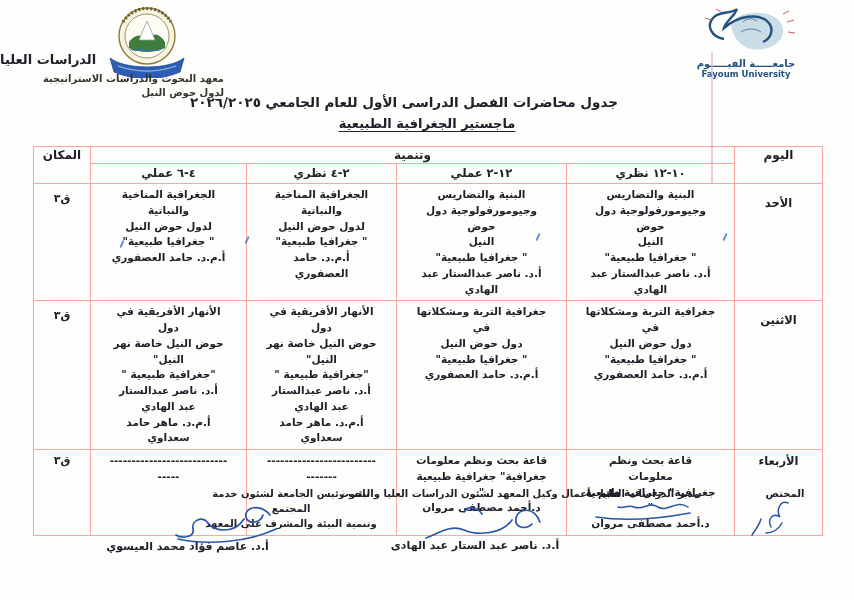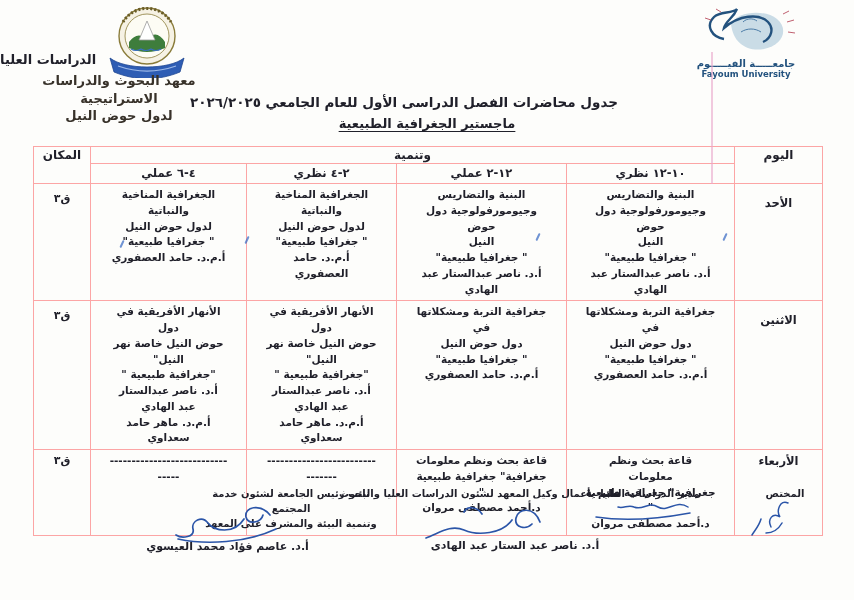--- a/index.html
+++ b/index.html
@@ -5,22 +5,22 @@
   * { margin:0; padding:0; box-sizing:border-box; }
   html,body { background:#d9d9d9; }
   .page {
     position:relative; width:854px; height:600px; margin:0 auto;
     background:#fdfdfb; overflow:hidden;
     font-family:"DejaVu Sans", sans-serif; color:#20202a;
     direction:rtl;
   }
   
   .emblem-wrap { position:absolute; top:6px; left:100px; width:95px; text-align:center; }
-  .inst-text { position:absolute; top:72px; left:14px; width:210px; text-align:center;
-               font-size:13px; font-weight:bold; color:#38322a; line-height:1.35; }
+  .inst-text { position:absolute; top:72px; left:14px; width:210px; text-align:right;
+               font-size:10px; font-weight:bold; color:#38322a; line-height:1.35; }
   .fayoum-wrap { position:absolute; top:8px; left:686px; width:120px; text-align:center; }
   .fayoum-ar { font-size:10px; font-weight:bold; color:#23527e; letter-spacing:-0.5px; margin-top:-2px; }
   .fayoum-en { font-size:8.5px; font-weight:bold; color:#23527e; direction:ltr; }
   .section-title { position:absolute; top:52px; left:0; width:854px; text-align:left;
                    font-size:13px; font-weight:bold; }
   .main-title { position:absolute; top:94px; left:0; width:808px; text-align:center;
                 font-size:13.5px; font-weight:bold; }
   .sub-title { position:absolute; top:116px; left:0; width:854px; text-align:center;
                font-size:13px; font-weight:bold; text-decoration:underline; text-underline-offset:3px; }
   
@@ -30,21 +30,21 @@
               font-weight:bold; overflow:hidden; }
   .hdr { font-size:12px; padding:1px 2px; }
   .slot-hdr { font-size:11.5px; padding:2px 2px 1px; }
   .day-cell { font-size:11.5px; padding-top:12px; }
   .place-cell { font-size:11px; padding-top:8px; }
   .content-cell { font-size:10.5px; line-height:1.5; padding:3px 18px;
                   white-space:pre-line; }
   
   .sig-label { position:absolute; font-size:10px; font-weight:bold; text-align:center;
                white-space:pre-line; line-height:1.5; }
-  .sig-name { position:absolute; font-size:11px; font-weight:bold; text-align:center; white-space:nowrap;margin-left:40px; }
+  .sig-name { position:absolute; font-size:11px; font-weight:bold; text-align:center; white-space:nowrap; }
   .sig-svg { position:absolute; }
   
   .scan-line { position:absolute; width:2px; background:#eaa6cc; opacity:.6; }
   .pen-tick { position:absolute; width:2px; height:8px; background:#3f6fc5;
               transform:rotate(25deg); opacity:.75; border-radius:1px; }
 </style>
 </head>
 <body>
 
 <div class="page">

